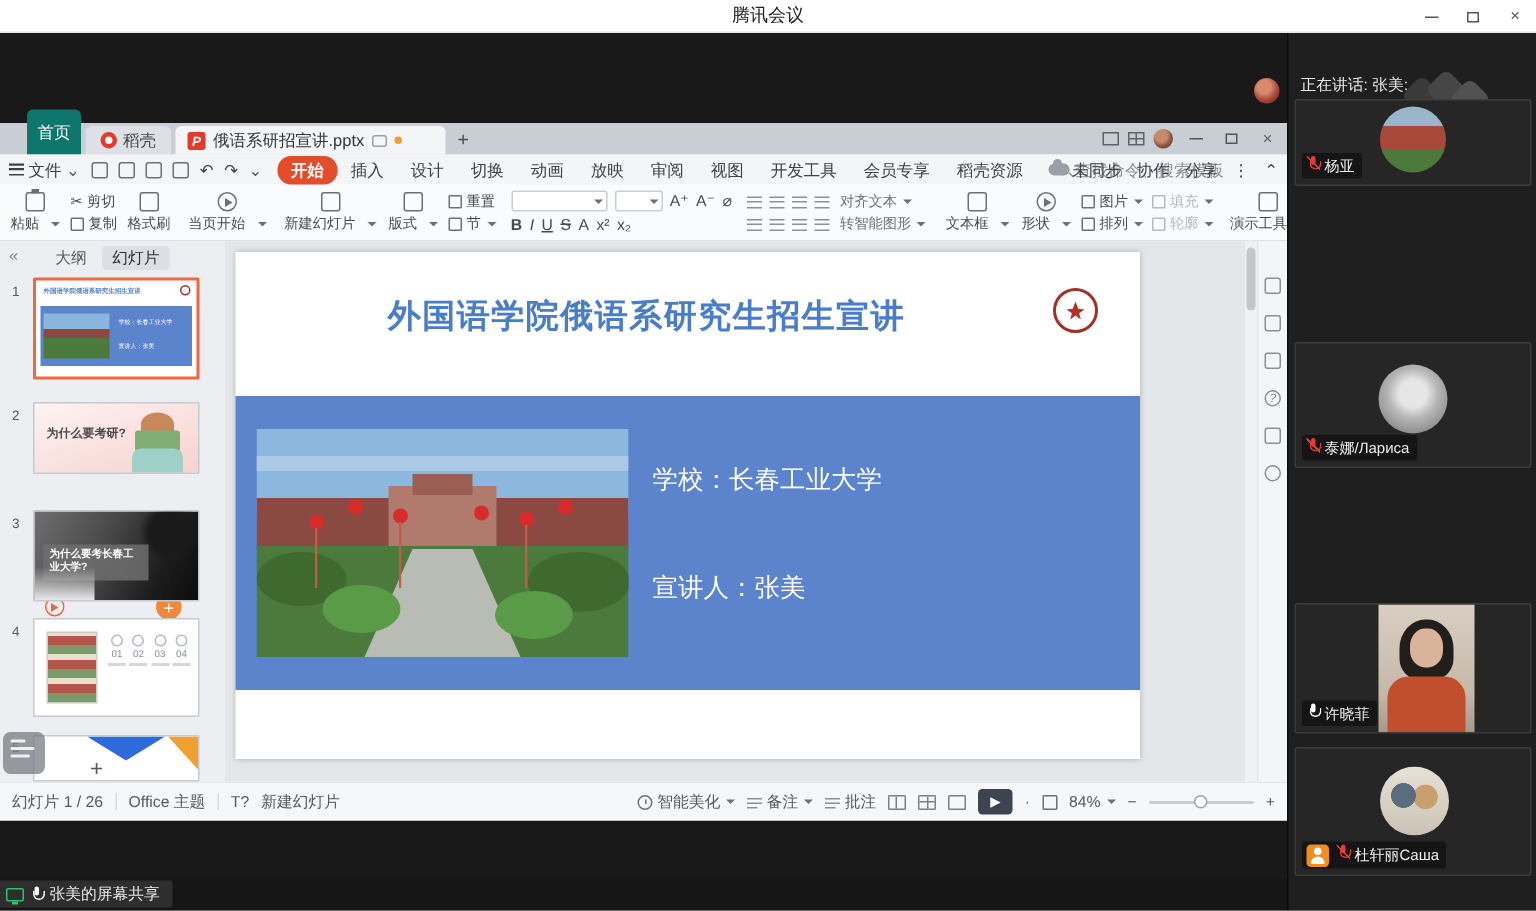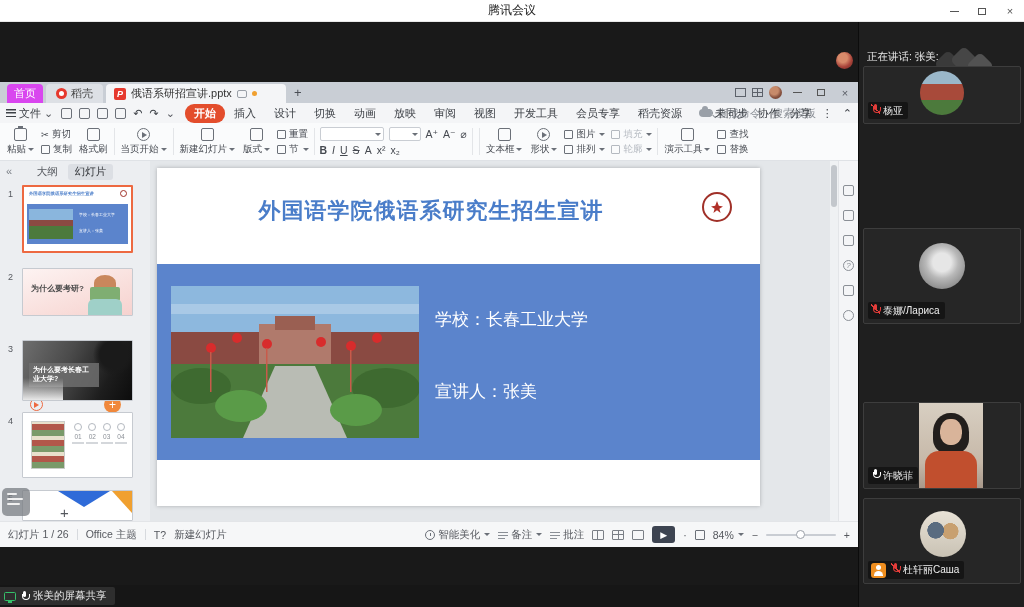--- a/index.html
+++ b/index.html
@@ -12,21 +12,21 @@
   #titlebar .t{font-size:12px;color:#222}
   .oswin{position:absolute;right:0;top:0;height:22px;display:flex;align-items:center}
   .oswin .wbtn{width:28px;height:22px;display:flex;align-items:center;justify-content:center;color:#555;font-size:11px}
   .bar-min{width:9px;height:1px;background:#555}
   .box-restore{width:8px;height:7px;border:1px solid #555}
 
   
   #wps{left:0;top:82px;width:858px;height:465px;background:#f4f5f7}
   
   .wps-tabs{height:21px;background:#c9ced5;display:flex;align-items:flex-end}
-  .tab-home{width:36px;height:19px;background:#d946ef;border-radius:4px 4px 0 0;margin-left:7px;color:#fff;font-size:11px;display:flex;align-items:center;justify-content:center}
+  .tab-home{width:36px;height:30px;background:#0f766e;border-radius:4px 4px 0 0;margin-left:18px;color:#fff;font-size:11px;display:flex;align-items:center;justify-content:center}
   .tab-docer{height:19px;background:#dde0e5;border-radius:4px 4px 0 0;margin-left:3px;padding:0 10px;display:flex;align-items:center;gap:4px;font-size:11px;color:#444}
   .docer-logo{width:11px;height:11px;border-radius:50%;background:#e6392e;position:relative}
   .docer-logo::after{content:"";position:absolute;left:3px;top:3px;width:5px;height:5px;border-radius:50%;background:#fff}
   .tab-doc{height:19px;background:#f4f5f7;border-radius:4px 4px 0 0;margin-left:3px;padding:0 8px;display:flex;align-items:center;gap:5px;font-size:11px;color:#333;min-width:180px}
   .ppt-ico{width:12px;height:12px;background:#e6392e;border-radius:2px;color:#fff;font-size:9px;font-weight:bold;display:flex;align-items:center;justify-content:center}
   .bubble-ico{width:10px;height:8px;border:1px solid #9aa0a8;border-radius:2px;position:relative}
   .dot-orange{width:5px;height:5px;border-radius:50%;background:#f0a030}
   .tab-add{margin-left:8px;font-size:13px;color:#4a4e55;align-self:center}
   .wps-tabs-right{position:absolute;right:0;top:0;height:21px;display:flex;align-items:center;gap:6px;padding-right:4px}
   .mini-ico{width:11px;height:9px;border:1px solid #5c616a}
@@ -49,21 +49,21 @@
   .menu-right{position:absolute;right:6px;top:0;height:20px;display:flex;align-items:center;gap:10px;color:#3d4147}
   .cloud{width:13px;height:8px;background:#9aa0a8;border-radius:5px;position:relative}
   .cloud::before{content:"";position:absolute;left:3px;top:-3px;width:6px;height:6px;border-radius:50%;background:#9aa0a8}
   .mr-item{display:flex;align-items:center;gap:3px}
 
   
   .wps-ribbon{height:38px;background:#fafbfc;border-bottom:1px solid #dfe2e6;display:flex;align-items:stretch;padding:2px 4px;font-size:9.5px;color:#454950;overflow:hidden}
   .rdiv{width:1px;background:#e3e5e8;margin:3px 3px}
   .rgroup{display:flex;align-items:stretch;gap:2px}
   .bigbtn{display:flex;flex-direction:column;align-items:center;justify-content:space-between;padding:3px 3px 2px;min-width:30px;white-space:nowrap}
-  .bigbtn .lbl{display:flex;align-items:center;gap:1px}
+  .bigbtn .lbl{display:flex;align-items:center;gap:7px}
   .stack{display:flex;flex-direction:column;justify-content:space-between;padding:2px 0}
   .srow{display:flex;align-items:center;gap:3px;white-space:nowrap;padding:1px 2px}
   .g-ico{width:13px;height:13px;border:1px solid #6b7078;border-radius:2px;position:relative}
   .g-ico.round{border-radius:50%}
   .g-ico.round::after{content:"";position:absolute;left:4px;top:3px;border-left:5px solid #6b7078;border-top:3px solid transparent;border-bottom:3px solid transparent}
   .g-ico.clip::before{content:"";position:absolute;left:3px;top:-3px;width:5px;height:3px;background:#6b7078}
   .s-ico{width:9px;height:9px;border:1px solid #6b7078;border-radius:1px;flex:none}
   .caret{width:0;height:0;border-left:3px solid transparent;border-right:3px solid transparent;border-top:3.5px solid #6b7078;display:inline-block;margin-left:1px}
   .fontbox{width:64px;height:14px;border:1px solid #c9cdd3;border-radius:2px;background:#fff;display:flex;align-items:center;justify-content:flex-end;padding-right:2px}
   .fontbox.small{width:32px}
@@ -365,20 +365,42 @@
         <span class="bold">B</span>
         <span class="ital">I</span>
         <span class="und">U</span>
         <span class="strike">S</span>
         <span>A</span>
         <span>x²</span>
         <span>x₂</span>
       </div>
     </div>
     <i class="rdiv"></i>
+    <div class="stack">
+      <div class="pline">
+        <i class="micro"></i>
+        <i class="micro"></i>
+        <i class="micro"></i>
+        <i class="micro"></i>
+        <span class="srow">
+            <span>对齐文本</span>
+            <i class="caret"></i>
+          </span>
+      </div>
+      <div class="pline">
+        <i class="micro"></i>
+        <i class="micro"></i>
+        <i class="micro"></i>
+        <i class="micro"></i>
+        <span class="srow">
+            <span>转智能图形</span>
+            <i class="caret"></i>
+          </span>
+      </div>
+    </div>
     <i class="rdiv"></i>
     <div class="rgroup">
       <div class="bigbtn">
           <i class="g-ico"></i>
           <span class="lbl">
             <span>文本框</span>
             <i class="caret"></i>
           </span>
         </div>
       <div class="bigbtn">
@@ -614,21 +636,21 @@
 
   <div class="tile" style="top:44px;height:58px">
     <i class="avatar" style="left:56px;top:4px;width:44px;height:44px;background:linear-gradient(#9ab7c9 0 30%,#a84a3a 30% 65%,#4c7a3c 65% 100%)"></i>
     <div class="namechip">
         <i class="mic muted"></i>
         <span>杨亚</span>
       </div>
   </div>
 
 
-  <div class="tile" style="top:206px;height:96px">
+  <div class="tile" style="top:206px;height:84px">
     <i class="avatar" style="left:55px;top:14px;width:46px;height:46px;background:radial-gradient(circle at 50% 42%,#e6e6e6 0 26%,#b8b8b8 46%,#8f8f8f 75%,#6f6f6f 100%)"></i>
     <div class="namechip">
         <i class="mic muted"></i>
         <span>泰娜/Лариса</span>
       </div>
   </div>
 
 
   <div class="tile" style="top:380px;height:87px">
     <div class="video-xxf">

